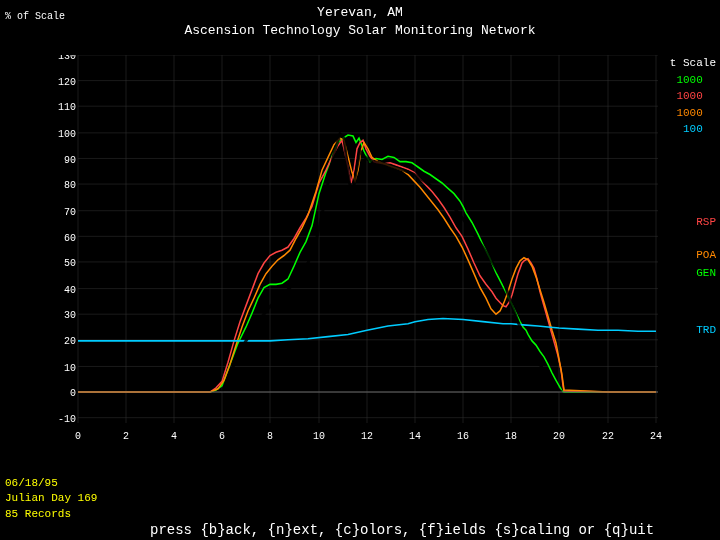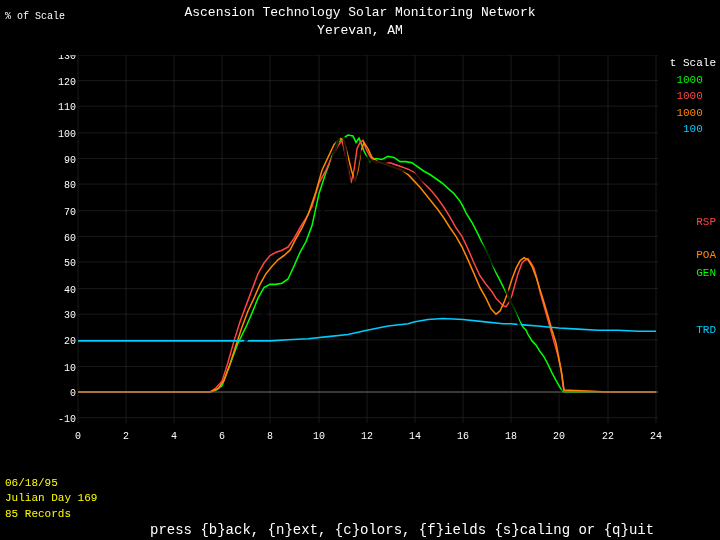--- a/index.html
+++ b/index.html
@@ -93,22 +93,22 @@
       fill: #fff;
       font-size: 10px;
       font-family: 'Courier New', Courier, monospace;
     }
   </style>
 </head>
 <body>
 
 <div id="main-container">
   <div id="chart-title">
+    <div>Yerevan, AM</div>
     <div>Ascension Technology Solar Monitoring Network</div>
-    <div>Yerevan, AM</div>
   </div>
 
   <div id="y-axis-label">
     <span>% of Scale</span>
   </div>
 
   <div id="legend">
     <div class="legend-header">Field  Unit  Scale</div>
     <div class="legend-gh">GH &nbsp; W/m2 1000</div>
     <div class="legend-dn">DN &nbsp; W/m2 1000</div>

